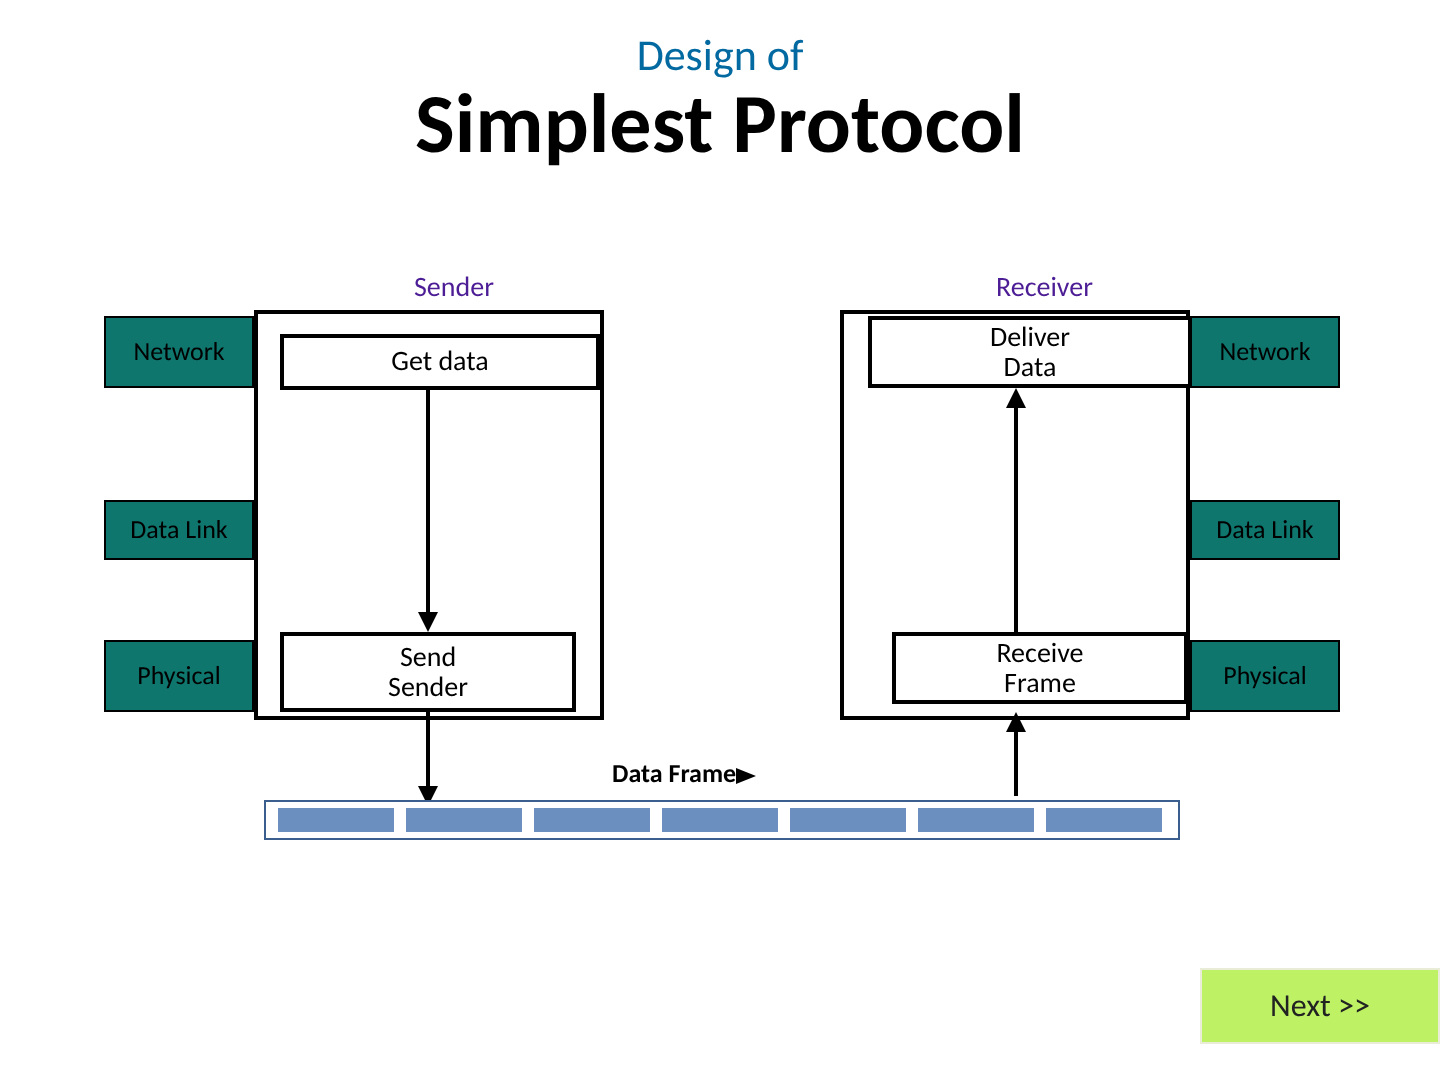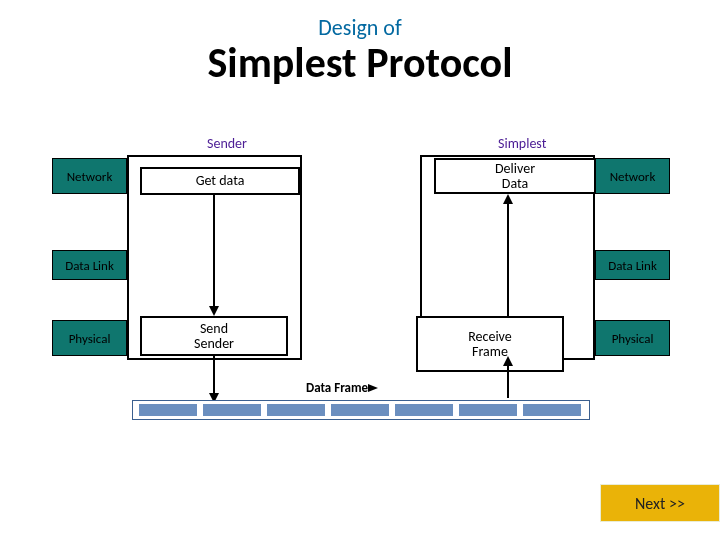--- a/index.html
+++ b/index.html
@@ -98,40 +98,40 @@
     border-left: 5px solid transparent;
     border-right: 5px solid transparent;
     border-bottom: 10px solid #000;
   }
   .next-btn {
     position: absolute;
     right: 0;
     bottom: 18px;
     width: 120px;
     height: 38px;
-    background: #eab308;
+    background: #bef264;
     border: 1px solid #e9ecd6;
     display: flex;
     align-items: center;
     justify-content: center;
     font-size: 16px;
     color: #222;
     cursor: pointer;
   }
 </style>
 </head>
 <body>
 
 <div class="title-block">
   <div class="title-small">Design of</div>
   <div class="title-large">Simplest Protocol</div>
 </div>
 
 <div class="col-header" style="left:207px; top:135px;">Sender</div>
-<div class="col-header" style="left:498px; top:135px;">Simplest</div>
+<div class="col-header" style="left:498px; top:135px;">Receiver</div>
 
 <div class="layer-label" style="left:52px; top:158px; width:75px; height:36px;">Network</div>
 <div class="layer-label" style="left:52px; top:250px; width:75px; height:30px;">Data Link</div>
 <div class="layer-label" style="left:52px; top:320px; width:75px; height:36px;">Physical</div>
 
 <div class="layer-label" style="left:595px; top:158px; width:75px; height:36px;">Network</div>
 <div class="layer-label" style="left:595px; top:250px; width:75px; height:30px;">Data Link</div>
 <div class="layer-label" style="left:595px; top:320px; width:75px; height:36px;">Physical</div>
 
 <div class="big-box" style="left:127px; top:155px; width:175px; height:205px;"></div>
@@ -143,21 +143,21 @@
 </div>
 <div class="inner-box" style="left:140px; top:316px; width:148px; height:40px; white-space:pre-line;">
   <span>Send
 Sender</span>
 </div>
 
 <div class="inner-box" style="left:434px; top:158px; width:162px; height:36px; white-space:pre-line;">
   <span>Deliver
 Data</span>
 </div>
-<div class="inner-box" style="left:416px; top:316px; width:148px; height:56px; white-space:pre-line;">
+<div class="inner-box" style="left:446px; top:316px; width:148px; height:36px; white-space:pre-line;">
   <span>Receive
 Frame</span>
 </div>
 
 <div class="vline" style="left:213px; top:195px; height:112px;"></div>
 <div class="arrow-down" style="left:209px; top:306px;"></div>
 <div class="vline" style="left:213px; top:356px; height:38px;"></div>
 <div class="arrow-down" style="left:209px; top:393px;"></div>
 
 <div class="vline" style="left:507px; top:366px; height:32px;"></div>

